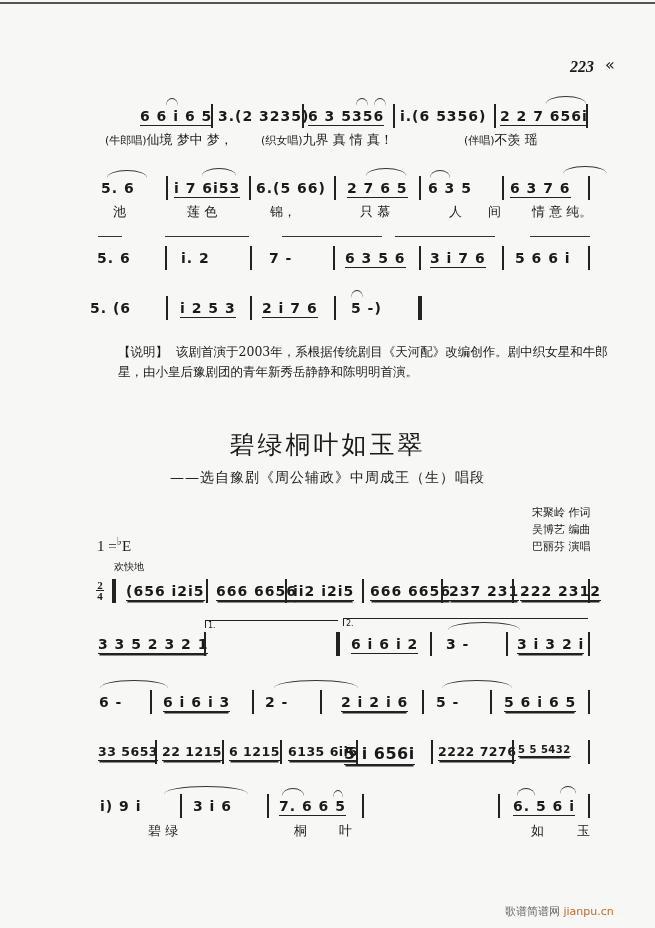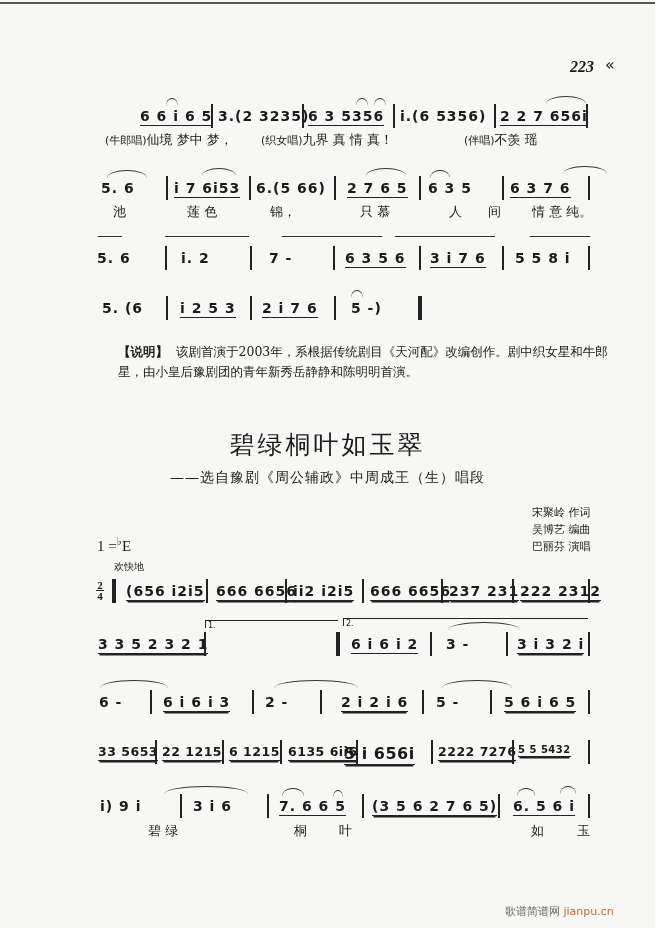--- a/index.html
+++ b/index.html
@@ -17,21 +17,21 @@
   .barline { position: absolute; top: -4px; width: 1.5px; height: 24px; background: #222; }
   .barline.double { width: 4px; border-left: 1.5px solid #222; border-right: 3px solid #222; background: transparent; }
 
   .lyric-line { position: absolute; left: 12px; width: 655px; height: 18px; font-size: 13px; white-space: nowrap; }
   .lyric { position: absolute; top: 0; }
   .role { font-size: 11px; }
 
   .slur { position: absolute; border-top: 1.2px solid #333; border-radius: 50% 50% 0 0 / 100% 100% 0 0; height: 8px; }
 
   .note-block { position: absolute; left: 118px; top: 342px; width: 500px; font-size: 12.5px; line-height: 20px; font-family: "DejaVu Serif", serif; }
-  .note-block .label { font-weight: bold; margin-right: 8px; margin-top: 48px; }
+  .note-block .label { font-weight: normal; margin-right: 8px; margin-top: 48px; }
 
   .song-title { position: absolute; left: 0; width: 655px; top: 428px; text-align: center; font-family: "DejaVu Serif", serif; font-size: 25px; letter-spacing: 3px; }
   .song-subtitle { position: absolute; left: 0; width: 655px; top: 469px; text-align: center; font-family: "DejaVu Serif", serif; font-size: 14px; letter-spacing: 1px; }
 
   .credits { position: absolute; left: 532px; top: 504px; font-family: "DejaVu Serif", serif; font-size: 11px; line-height: 17px; }
   .key-sig { position: absolute; left: 97px; top: 535px; font-family: "Liberation Serif", serif; font-size: 15px; }
   .key-sig sup { font-size: 11px; }
   .tempo { position: absolute; left: 114px; top: 560px; font-family: "DejaVu Serif", serif; font-size: 10px; }
   .time-sig { position: absolute; left: 96px; top: 580px; font-family: "Liberation Serif", serif; font-weight: bold; font-size: 11px; line-height: 10px; text-align: center; }
   .volta { position: absolute; height: 8px; border-top: 1.2px solid #222; border-left: 1.2px solid #222; font-size: 8px; padding-left: 2px; }
@@ -139,27 +139,27 @@
   <div class="barline" style="left:333px"></div>
   <div class="measure-group" style="left:345px">
     <span class="note-group u1">6 3 5 6</span>
   </div>
   <div class="barline" style="left:419px"></div>
   <div class="measure-group" style="left:430px">
     <span class="note-group u1">3 i 7 6</span>
   </div>
   <div class="barline" style="left:502px"></div>
   <div class="measure-group" style="left:515px">
-    <span class="note-group">5 5 8 i</span>
+    <span class="note-group">5 6 6 i</span>
   </div>
   <div class="barline" style="left:588px"></div>
 </div>
 
 <div class="staff-line" style="top:300px">
-  <div class="measure-group" style="left:102px">
+  <div class="measure-group" style="left:90px">
     <span class="note-group">5. (6</span>
   </div>
   <div class="barline" style="left:166px"></div>
   <div class="measure-group" style="left:180px">
     <span class="note-group u1">i 2 5 3</span>
   </div>
   <div class="barline" style="left:250px"></div>
   <div class="measure-group" style="left:262px">
     <span class="note-group u1">2 i 7 6</span>
   </div>
@@ -315,23 +315,20 @@
   </div>
   <div class="barline" style="left:180px"></div>
   <div class="measure-group" style="left:193px">
     <span class="note-group">3 i 6</span>
   </div>
   <div class="barline" style="left:267px"></div>
   <div class="measure-group" style="left:279px">
     <span class="note-group u1">7. 6 6 5</span>
   </div>
   <div class="barline" style="left:362px"></div>
-  <div class="measure-group" style="left:372px">
-    <span class="note-group u2">(3 5 6 2 7 6 5)</span>
-  </div>
   <div class="barline" style="left:498px"></div>
   <div class="measure-group" style="left:513px">
     <span class="note-group u1">6. 5 6 i</span>
   </div>
   <div class="barline" style="left:588px"></div>
 </div>
 <div class="lyric-line" style="top:822px">
   <span class="lyric" style="left:136px">碧 绿</span>
   <span class="lyric" style="left:282px">桐</span>
   <span class="lyric" style="left:327px">叶</span>

